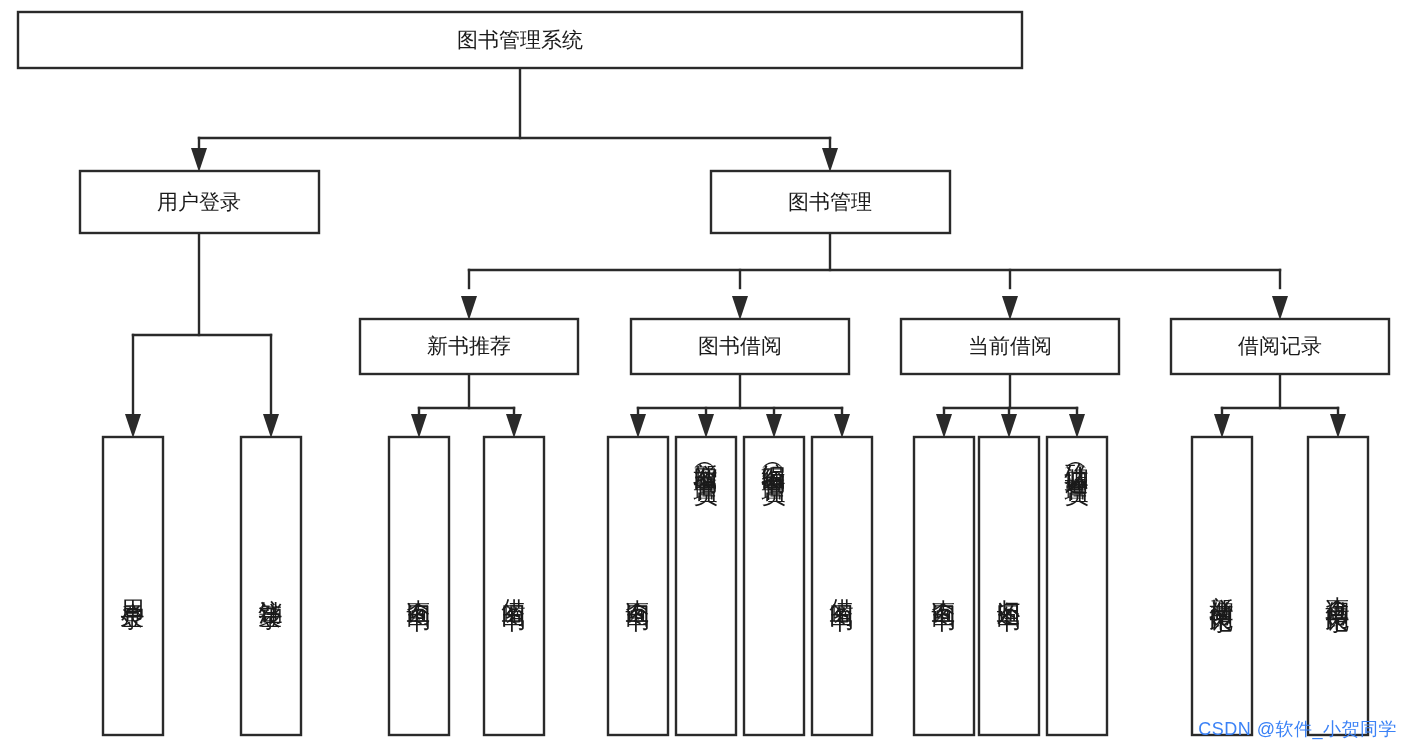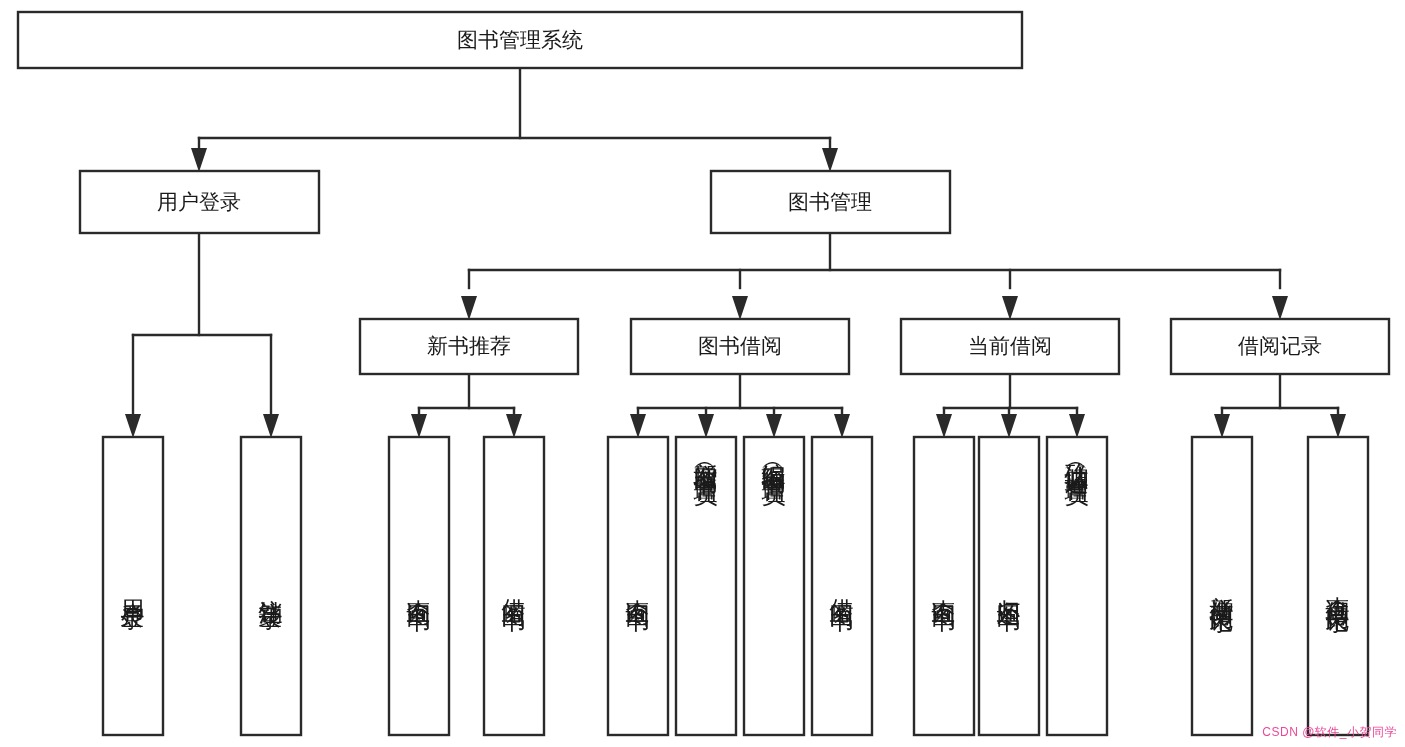--- a/index.html
+++ b/index.html
@@ -47,22 +47,22 @@
     font-family: "Liberation Sans", "DejaVu Sans", sans-serif;
     font-size: 21px;
     text-anchor: middle;
     dominant-baseline: middle;
   }
   .watermark {
     position: absolute;
     right: 8px;
     bottom: 6px;
     font-family: "Liberation Sans", "DejaVu Sans", sans-serif;
-    font-size: 12px;
-    color: #ec4899;
+    font-size: 18px;
+    color: #3b82f6;
     white-space: nowrap;
     letter-spacing: 0.5px;
   }
 </style>
 </head>
 <body>
 
 <div id="diagram-root">
 
   <svg class="canvas" viewBox="0 0 1405 747" xmlns="http://www.w3.org/2000/svg">

